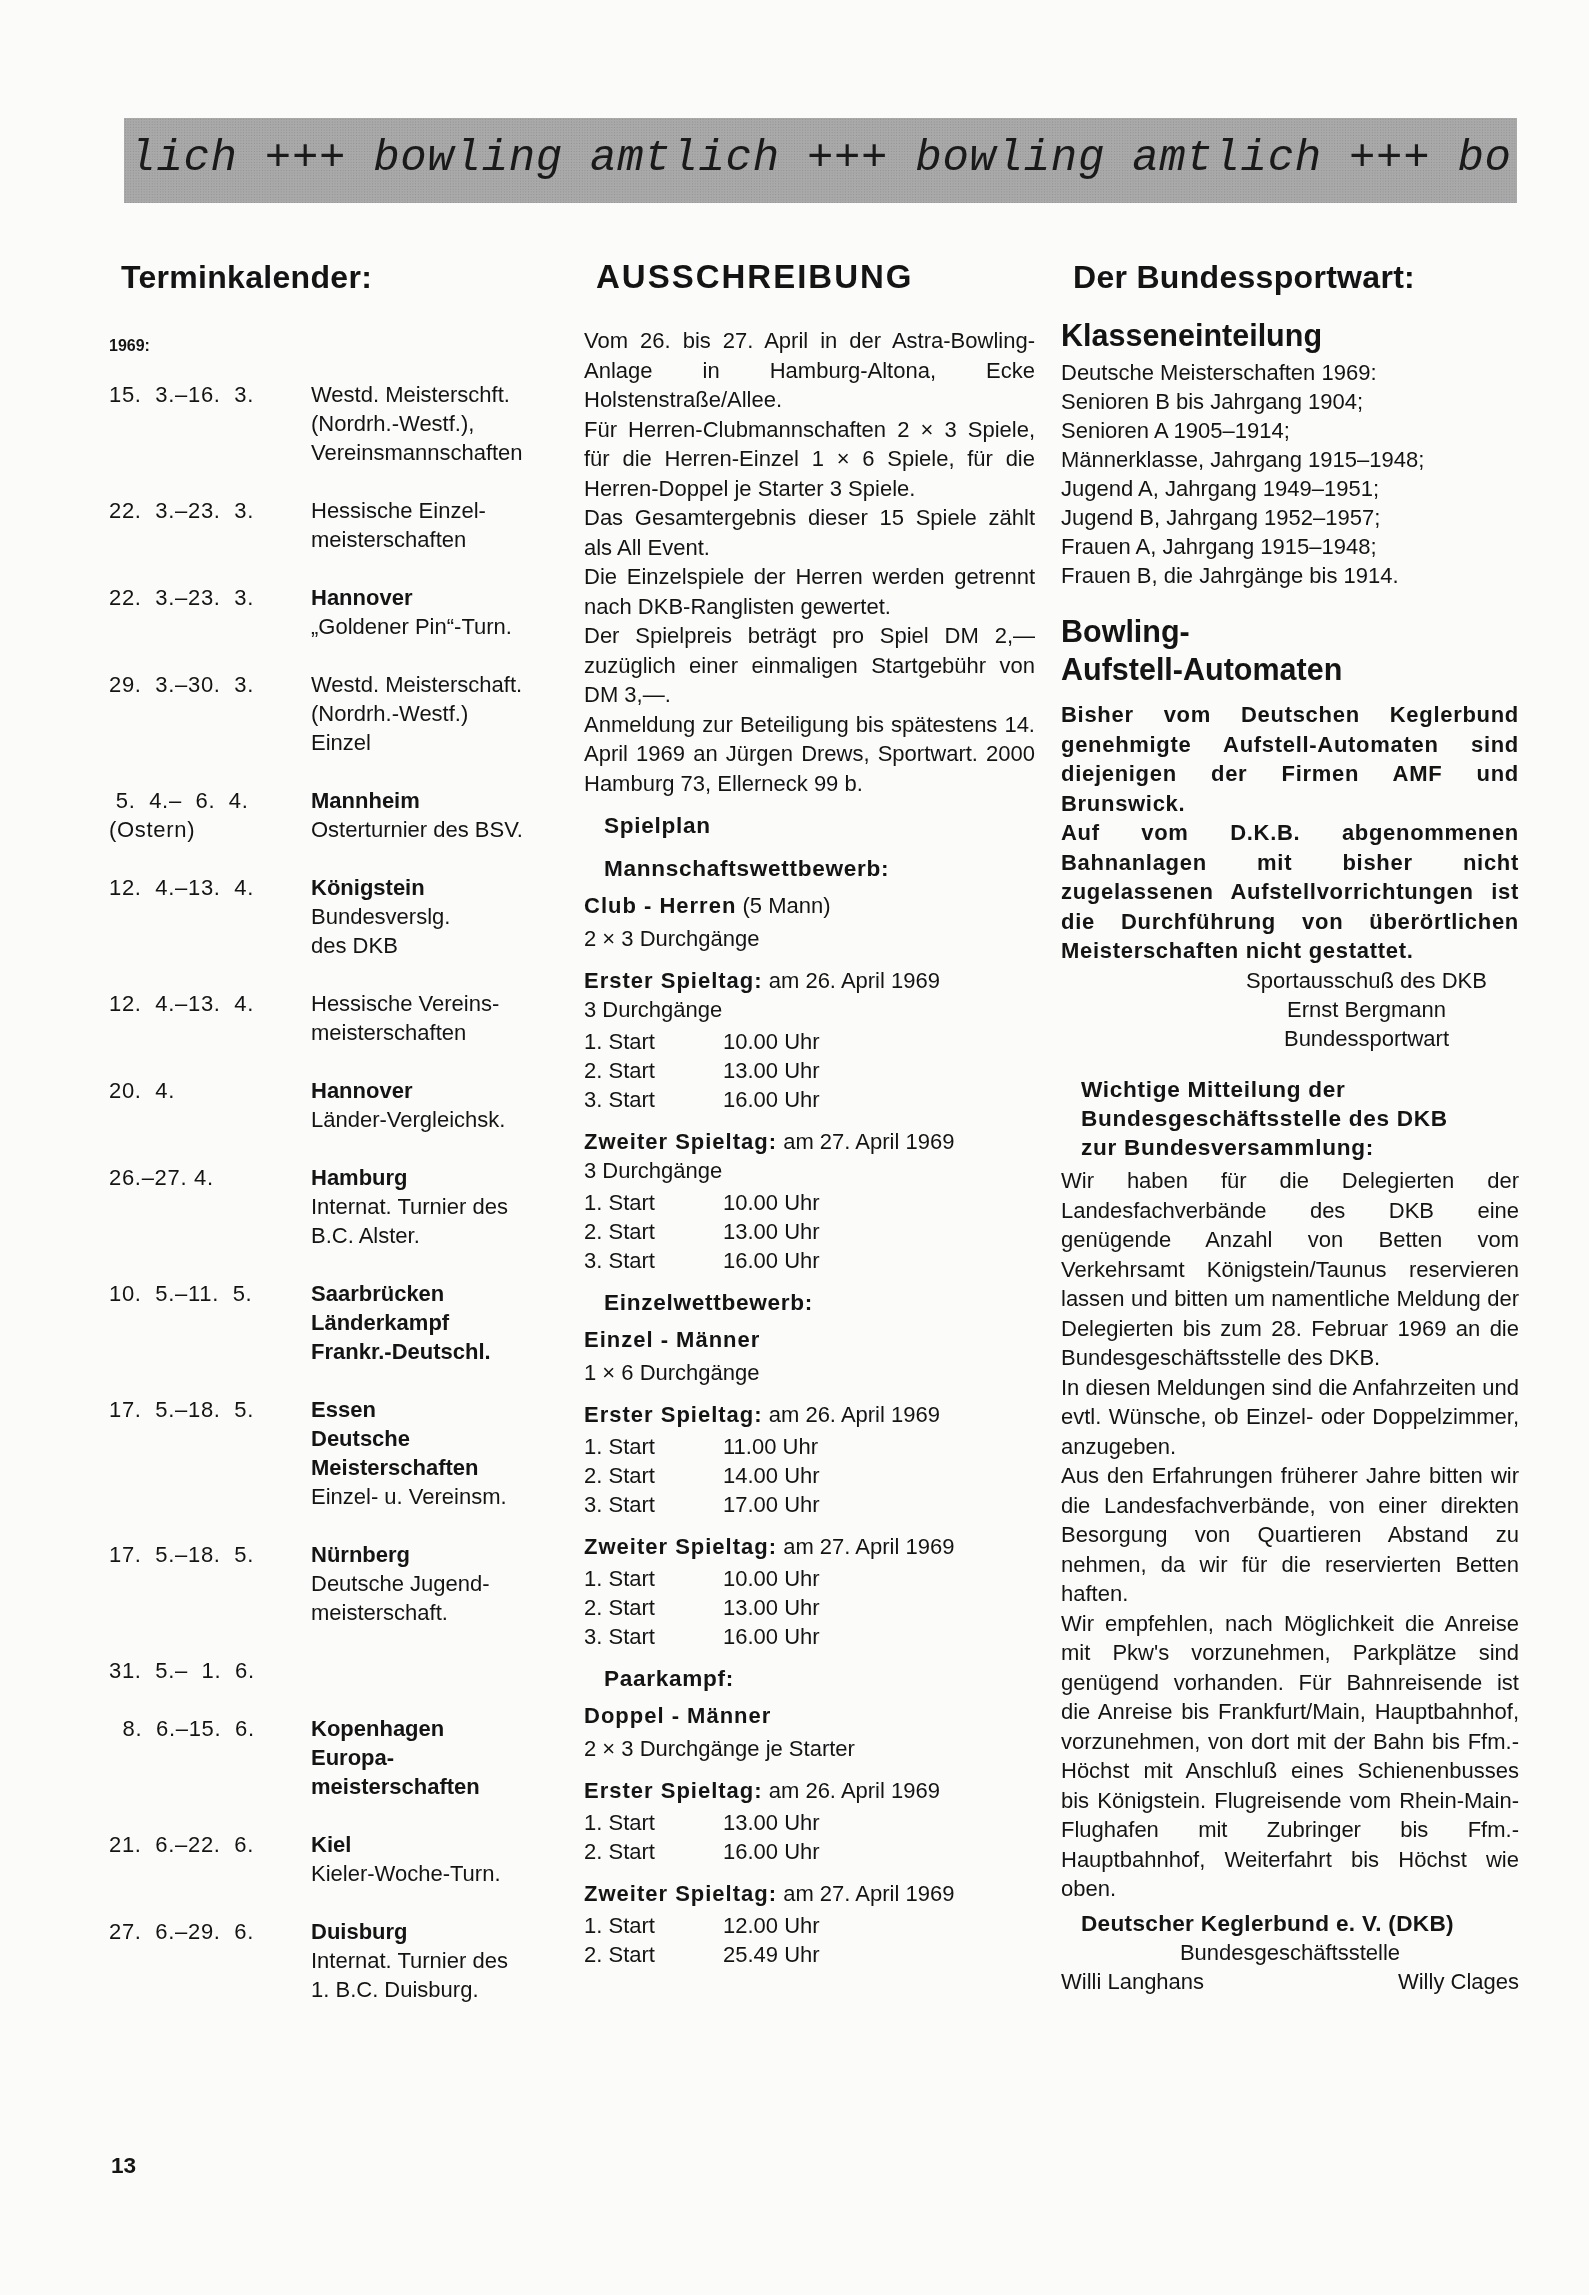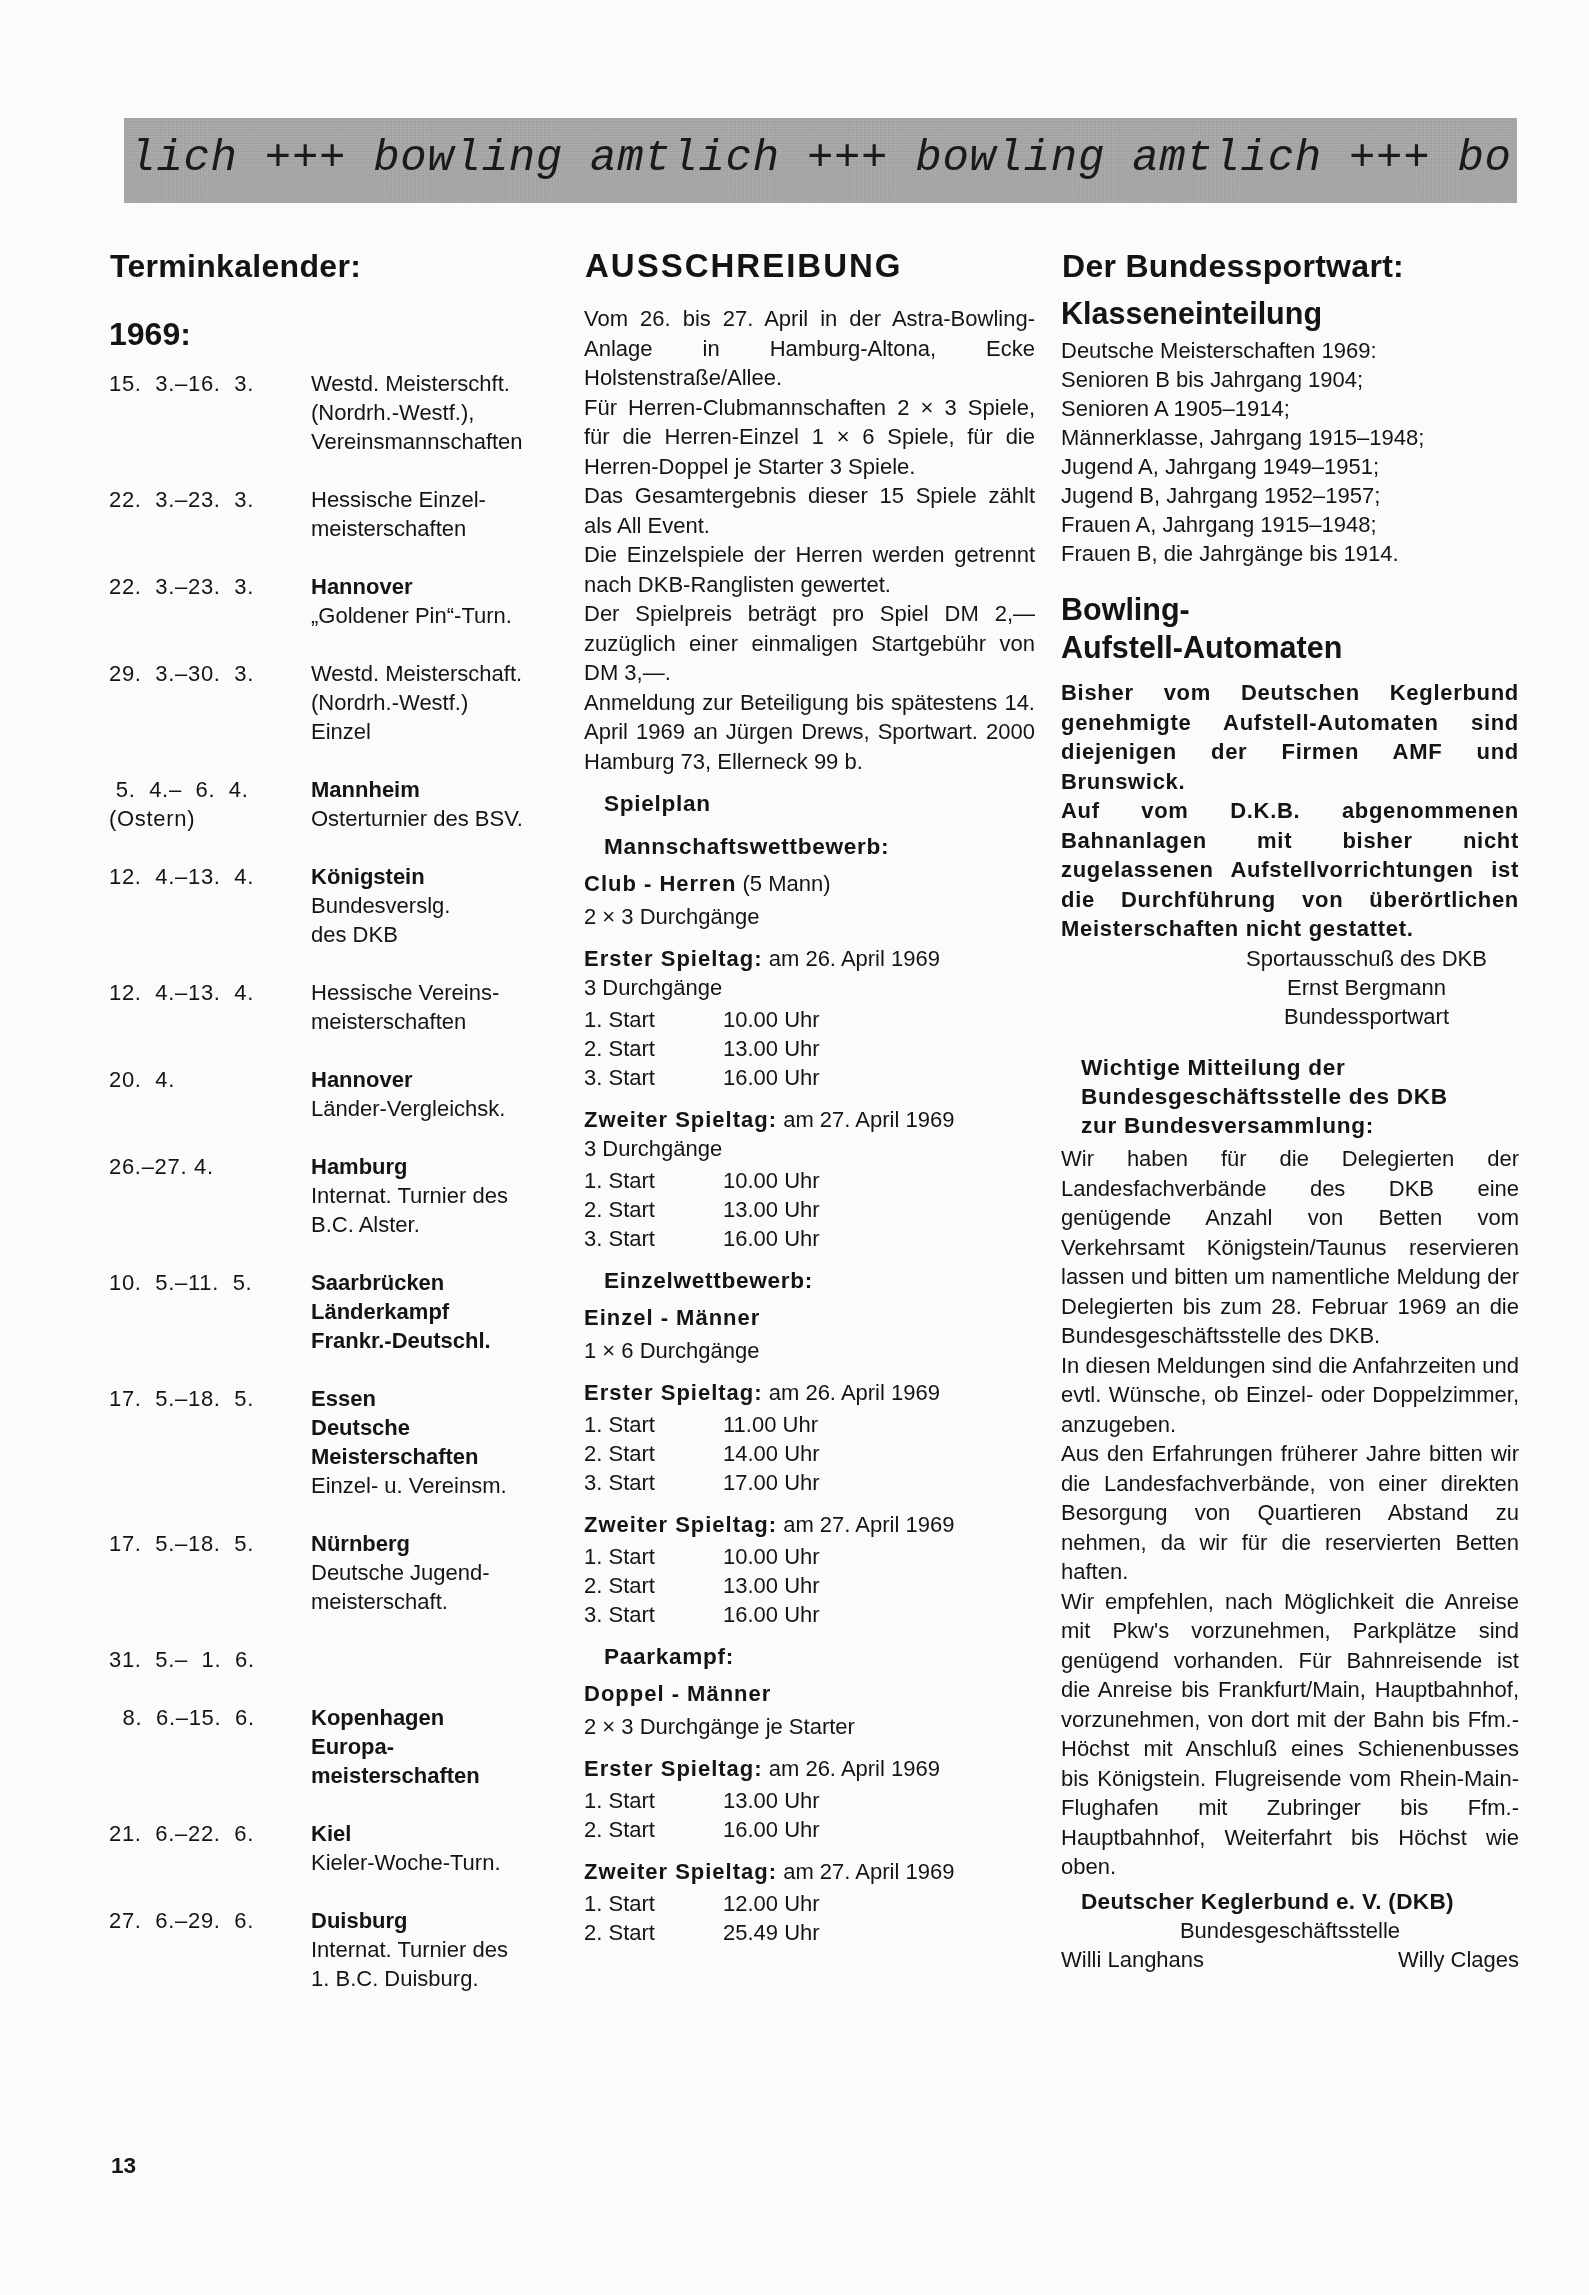--- a/index.html
+++ b/index.html
@@ -17,23 +17,23 @@
   .banner span {
     position:absolute; left:5.3px; top:14.6px;
     font-family:"Liberation Mono", monospace; font-size:44px; color:#1a1a1a;
     letter-spacing:0.7px;
   }
   .col { position:absolute; top:245px; }
   .col-left { left:109px; width:458px; }
   .col-mid { left:584px; width:451px; }
   .col-right { left:1061px; width:458px; }
 
-  .h1 { font-weight:700; font-size:32px; margin:1px; line-height:40px; letter-spacing:0.3px; }
+  .h1 { font-weight:700; font-size:32px; margin:12px; line-height:40px; letter-spacing:0.3px; }
   .h1.caps { font-size:33px; letter-spacing:2px; }
-  .year { font-weight:700; font-size:32px; margin-top:34px; line-height:29px; }
+  .year { font-weight:700; font-size:16px; margin-top:34px; line-height:29px; }
 
   
   .cal { margin-top:20px; }
   .cal-row { display:flex; font-size:22px; line-height:29px; }
   .cal-date { width:202px; flex:none; white-space:pre; letter-spacing:0.7px; }
   .cal-desc { flex:1; }
   .cal-desc .bold { font-weight:700; }
   .cal-gap { height:29px; }
 
   .p { font-size:22px; line-height:29.5px; text-align:justify; margin:0; }

